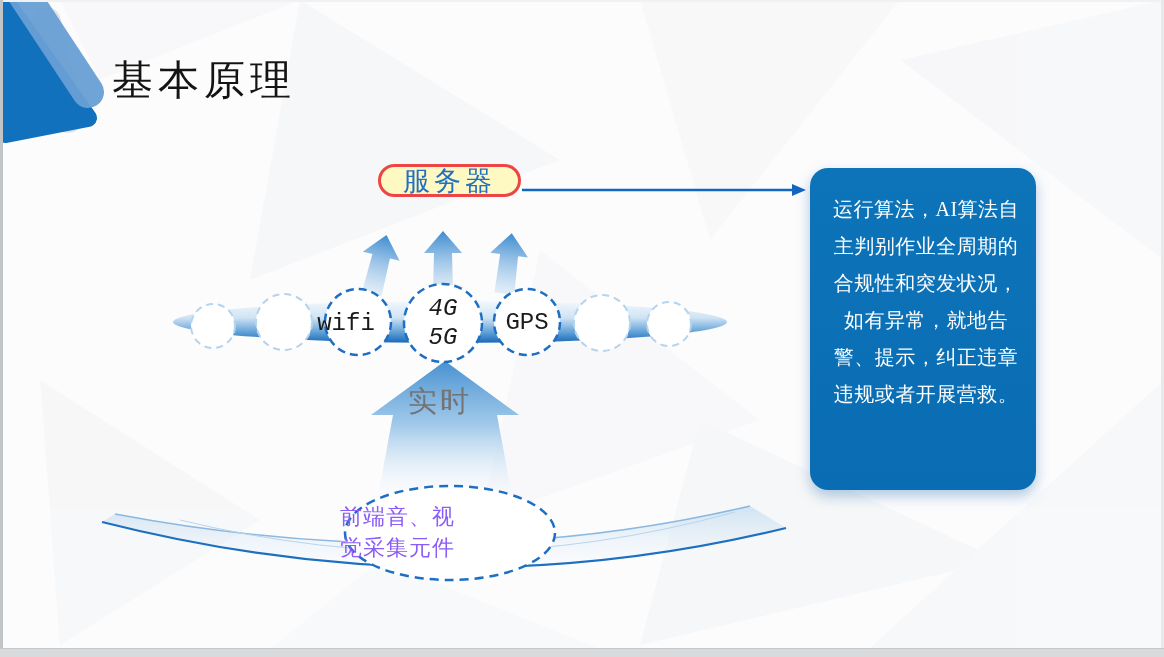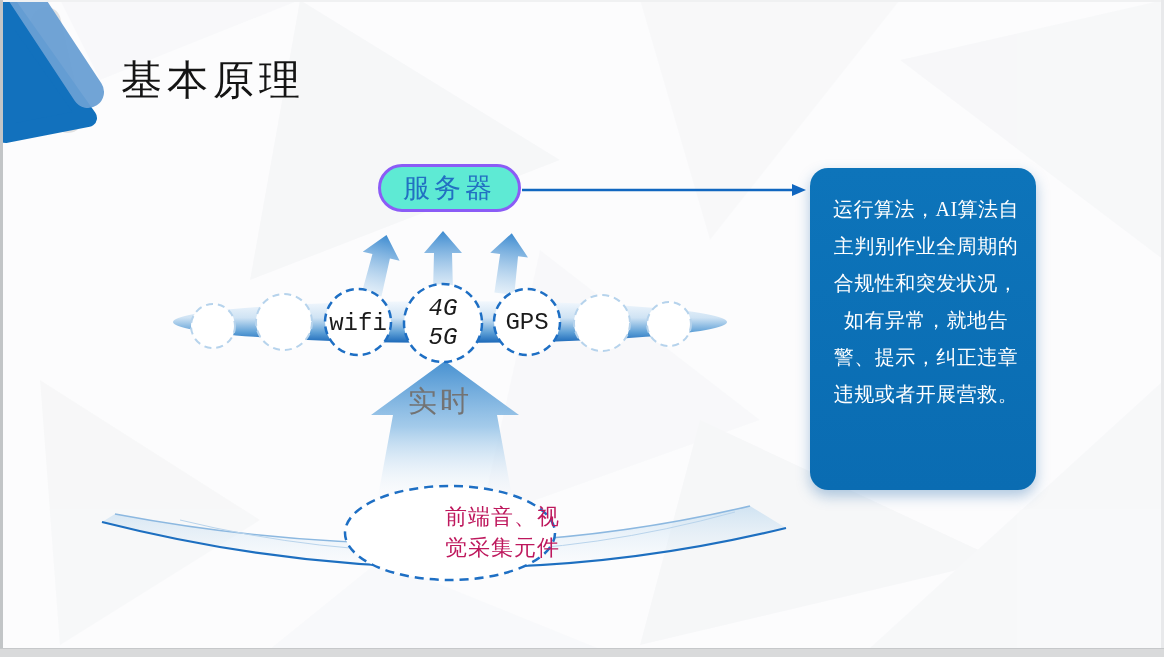--- a/index.html
+++ b/index.html
@@ -4,27 +4,27 @@
 <style>
   html,body{margin:0;padding:0;background:#eeeeee;}
   .stage{
     position:relative;width:1164px;height:657px;overflow:hidden;
     background:#fcfcfd;
     font-family:"Liberation Serif","DejaVu Serif",serif;
   }
   .layer{position:absolute;left:0;top:0;width:1164px;height:657px;}
   
   .title{
-    position:absolute;left:121px;top:53px;
+    position:absolute;left:112px;top:53px;
     font-size:41px;letter-spacing:5px;color:#141414;font-weight:400;
   }
   
   .server{
-    position:absolute;left:378px;top:164px;width:143px;height:48px;
-    background:#5eead4;border:3px solid #8b5cf6;border-radius:28px;
+    position:absolute;left:378px;top:164px;width:143px;height:33px;
+    background:#fef9c3;border:3px solid #ef4444;border-radius:28px;
     display:flex;align-items:center;justify-content:center;box-sizing:border-box;
   }
   .server span{font-size:27px;letter-spacing:4px;color:#2270c2;}
   
   .infobox{
     position:absolute;left:810px;top:168px;width:226px;height:322px;
     background:linear-gradient(180deg,#0d74ba 0%,#0a6cb2 100%);
     border-radius:18px;box-sizing:border-box;
     box-shadow:0 6px 14px rgba(30,100,170,.35);
   }
@@ -32,34 +32,34 @@
     margin:23px 13px 0 19px;
     font-size:20px;line-height:37px;letter-spacing:.5px;color:#ffffff;
     text-align:center;
   }
   
   .nodelabel{
     position:absolute;text-align:center;color:#1b1b1b;
     font-family:"Liberation Mono","DejaVu Sans Mono",monospace;
     font-size:24px;line-height:29px;
   }
-  .nodelabel.wifi{left:308px;top:309px;width:100px;}
+  .nodelabel.wifi{left:296px;top:309px;width:100px;}
   .nodelabel.cell{left:393px;top:294px;width:100px;font-style:italic;}
   .nodelabel.gps{left:477px;top:308px;width:100px;text-align:center;}
   .nodelabel span{display:block;}
   
   .bigarrow-label{
     position:absolute;left:370px;top:384px;width:140px;text-align:center;
     font-size:29px;line-height:34px;letter-spacing:3px;color:#737373;
   }
   .bigarrow-label span{display:block;}
   
   .collector-label{
-    position:absolute;left:340px;top:501px;width:220px;text-align:right;
-    font-size:22px;line-height:31px;letter-spacing:1px;color:#be185d;
+    position:absolute;left:340px;top:501px;width:220px;text-align:left;
+    font-size:22px;line-height:31px;letter-spacing:1px;color:#8b5cf6;
   }
   .collector-label span{display:block;}
   
   .edge{position:absolute;}
   .edge.top{left:0;top:0;right:0;height:2px;background:#f0f1f2;}
   .edge.left{left:0;top:0;bottom:0;width:3px;background:#c2c5c7;}
   .edge.right{right:0;top:0;bottom:0;width:3px;background:#e8e9eb;}
   .edge.bottom{left:0;right:0;bottom:0;height:8px;background:#d9dadb;border-top:1px solid #c6c8ca;}
 </style>
 </head>

